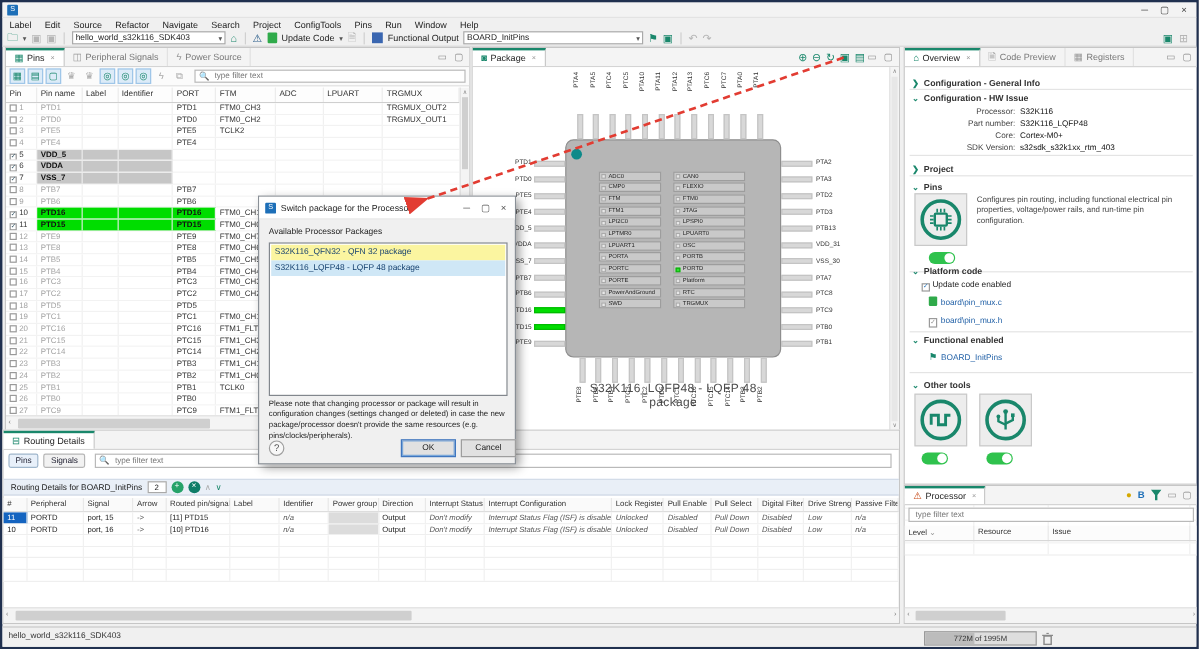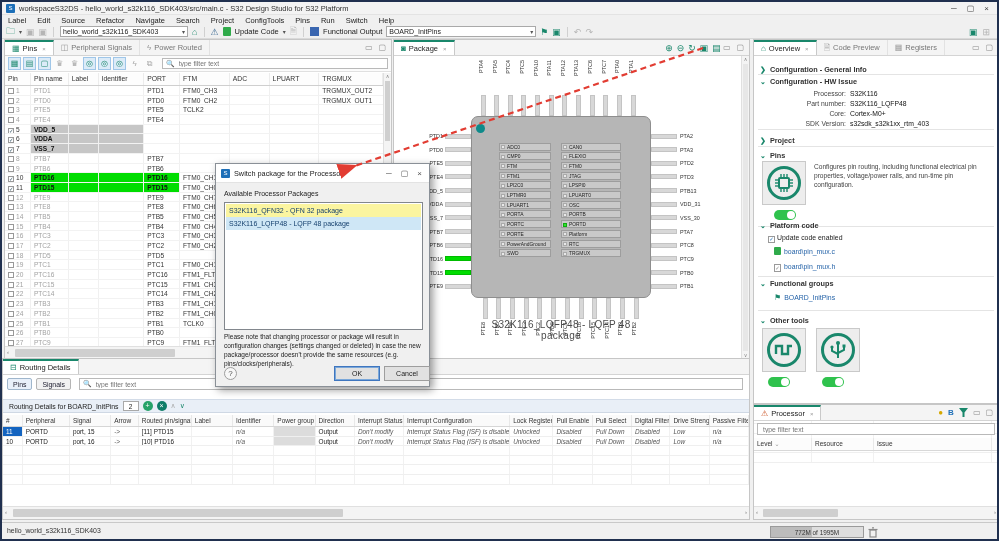--- a/index.html
+++ b/index.html
@@ -123,40 +123,39 @@
   #dlg-help{position:absolute;left:8px;top:203px;width:13px;height:13px;border:1px solid #9e9e9e;border-radius:50%;background:#f7f7f7;text-align:center;font-size:8px;line-height:12px;color:#555;}
   #arrow-svg{position:absolute;left:0;top:0;width:999px;height:541px;pointer-events:none;z-index:50;}
 </style>
 </head>
 <body>
 
 <div id="win">
 
   <div id="titlebar">
     <div id="appicon">S</div>
-    <div class="apptitle">workspaceS32DS - hello_world_s32k116_SDK403/src/main.c - S32 Design Studio for S32 Platform</div>
     <div class="tb-ctrl">
       <span class="mmbtn">─</span>
       <span class="mmbtn">▢</span>
       <span class="mmbtn">×</span>
     </div>
   </div>
 
   <div id="menubar">
       <div class="menu-item">Label</div>
       <div class="menu-item">Edit</div>
       <div class="menu-item">Source</div>
       <div class="menu-item">Refactor</div>
       <div class="menu-item">Navigate</div>
       <div class="menu-item">Search</div>
       <div class="menu-item">Project</div>
       <div class="menu-item">ConfigTools</div>
       <div class="menu-item">Pins</div>
       <div class="menu-item">Run</div>
-      <div class="menu-item">Switch</div>
+      <div class="menu-item">Window</div>
       <div class="menu-item">Help</div>
     </div>
 
   <div id="toolbar">
     <span class="tico">🗀</span>
       <span style="font-size:6px;color:#555;">▾</span>
     <span class="tico dis">▣</span>
     <span class="tico dis">▣</span>
     <div class="sep"></div>
     <div class="combo" style="width:128px;">
@@ -194,21 +193,21 @@
         <span class="ticon">▦</span>
         <span>Pins</span>
           <span class="closex">×</span>
       </div>
       <div class="tab inactive">
         <span class="ticon">◫</span>
         <span>Peripheral Signals</span>
       </div>
       <div class="tab inactive">
         <span class="ticon">ϟ</span>
-        <span>Power Routed</span>
+        <span>Power Source</span>
       </div>
       <div class="winbtns">
           <span class="mmbtn">▭</span>
           <span class="mmbtn">▢</span>
         </div>
     </div>
     <div id="pins-toolbar">
       <span id="pins-tb-icons" style="display:flex;gap:2px;">
           <div class="pti on">▦</div>
           <div class="pti on">▤</div>
@@ -787,21 +786,21 @@
     </div>
     <div class="abs" style="left:20px;top:207px;">
       <span class="fico" style="background:#2faa4a;border-radius:1px;"></span><span class="link">board\pin_mux.c</span>
     </div>
     <div class="abs" style="left:20px;top:222px;">
       <span class="fico" style="background:#fff;border:1px solid #9a9a9a;color:#888;font-size:5.5px;text-align:center;line-height:7px;">✓</span><span class="link">board\pin_mux.h</span>
     </div>
     <div class="sepline" style="top:236px;"></div>
     <div class="sec" style="top:239px;">
         <span class="chev">⌄</span>
-        <span>Functional groups</span>
+        <span>Functional enabled</span>
       </div>
     <div class="abs" style="left:20px;top:253px;">
       <span class="ticon" style="color:#19876b;font-size:8px;margin-right:3px;">⚑</span><span class="link">BOARD_InitPins</span>
     </div>
     <div class="sepline" style="top:270px;"></div>
     <div class="sec" style="top:276px;">
         <span class="chev">⌄</span>
         <span>Other tools</span>
       </div>
 

